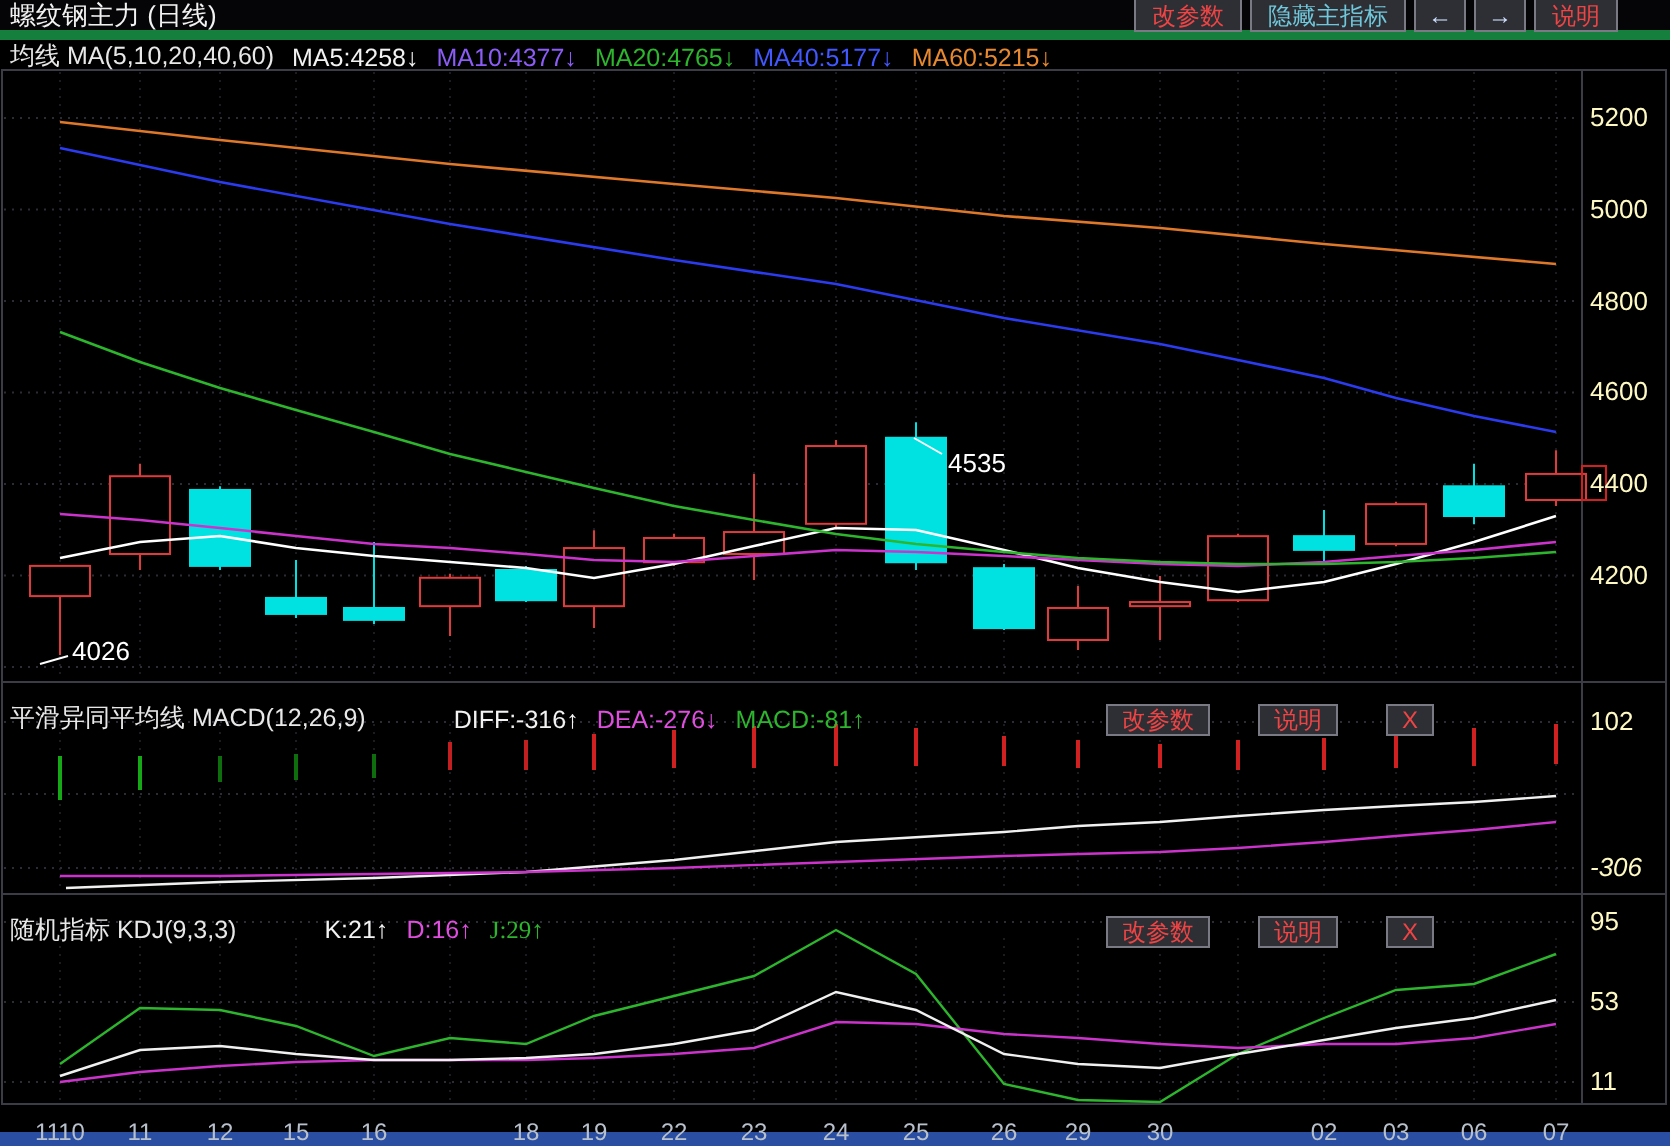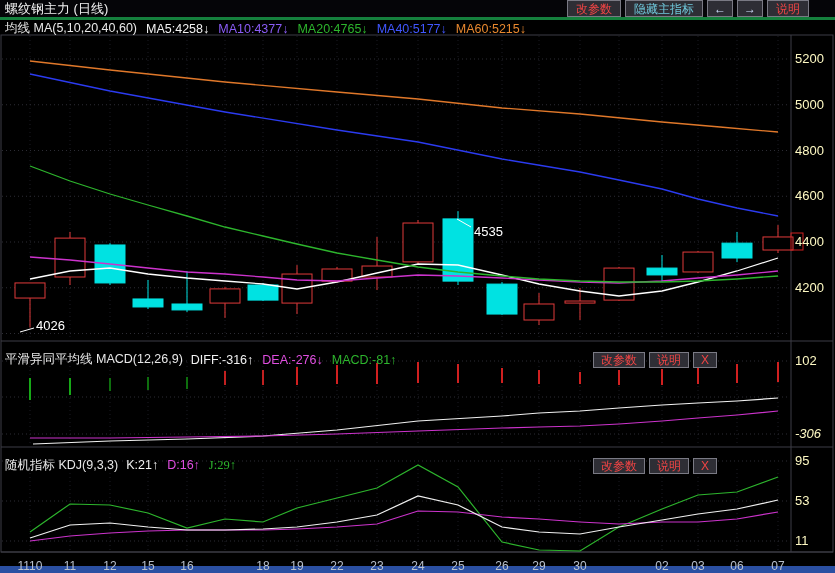--- a/index.html
+++ b/index.html
@@ -1,35 +1,35 @@
 <!DOCTYPE html>
 <html><head>
 <meta charset="utf-8">
 <style>
   html,body{margin:0;padding:0;background:#000;}
   body{width:835px;height:573px;position:relative;overflow:hidden;
        font-family:"Liberation Sans","DejaVu Sans",sans-serif;color:#e8e8e8;}
   #chart-svg{position:absolute;left:0;top:0;z-index:0;}
   .titlebar{position:absolute;left:0;top:0;width:835px;height:20px;display:flex;
             align-items:center;box-sizing:border-box;padding:0 26px 0 5px;
-            border-bottom:3px solid #15803d;background:#050508;z-index:3;}
+            border-bottom:5px solid #15803d;background:#050508;z-index:3;}
   .title{font-size:13px;color:#f2f2f2;white-space:nowrap;}
   .spacer{flex:1;}
   .tbtn{background:#2e2e35;border:1px solid #7a7a84;color:#ef4444;font-size:12px;
         height:17px;line-height:14px;padding:0 8px;margin-left:4px;cursor:pointer;
         font-family:inherit;}
   .tbtn.teal{color:#6fc8db;}
   .tbtn.arrow{padding:0 6px;font-weight:bold;color:#cfe0ff;}
   .ma-row{position:absolute;left:5px;top:21px;height:15px;display:flex;gap:9px;
           align-items:center;font-size:12.5px;z-index:3;white-space:nowrap;}
   .vals{display:flex;gap:9px;}
   .panel-header{position:absolute;left:0;width:719px;height:18px;display:flex;
                 align-items:center;box-sizing:border-box;padding:15px 2px 0 5px;
-                font-size:12.5px;z-index:3;white-space:nowrap;}
-  .panel-header .vals{margin-left:8px;}
+                font-size:12.5px;z-index:3;white-space:nowrap;gap:20px;}
+  .panel-header .vals{margin-left:24px;}
   .panel-header .tbtn{height:16px;font-size:12px;padding:0 7px;}
   .ytick{position:absolute;left:795px;width:38px;font-size:13px;color:#fef9c3;z-index:3;}
   .xtick{position:absolute;top:559px;font-size:12px;color:#b8c0cc;
          transform:translateX(-50%);z-index:3;}
   .bottom-strip{position:absolute;left:0;top:566px;width:835px;height:7px;
                 background:#2a4fa2;z-index:3;}
 </style>
 </head>
 <body>
 

